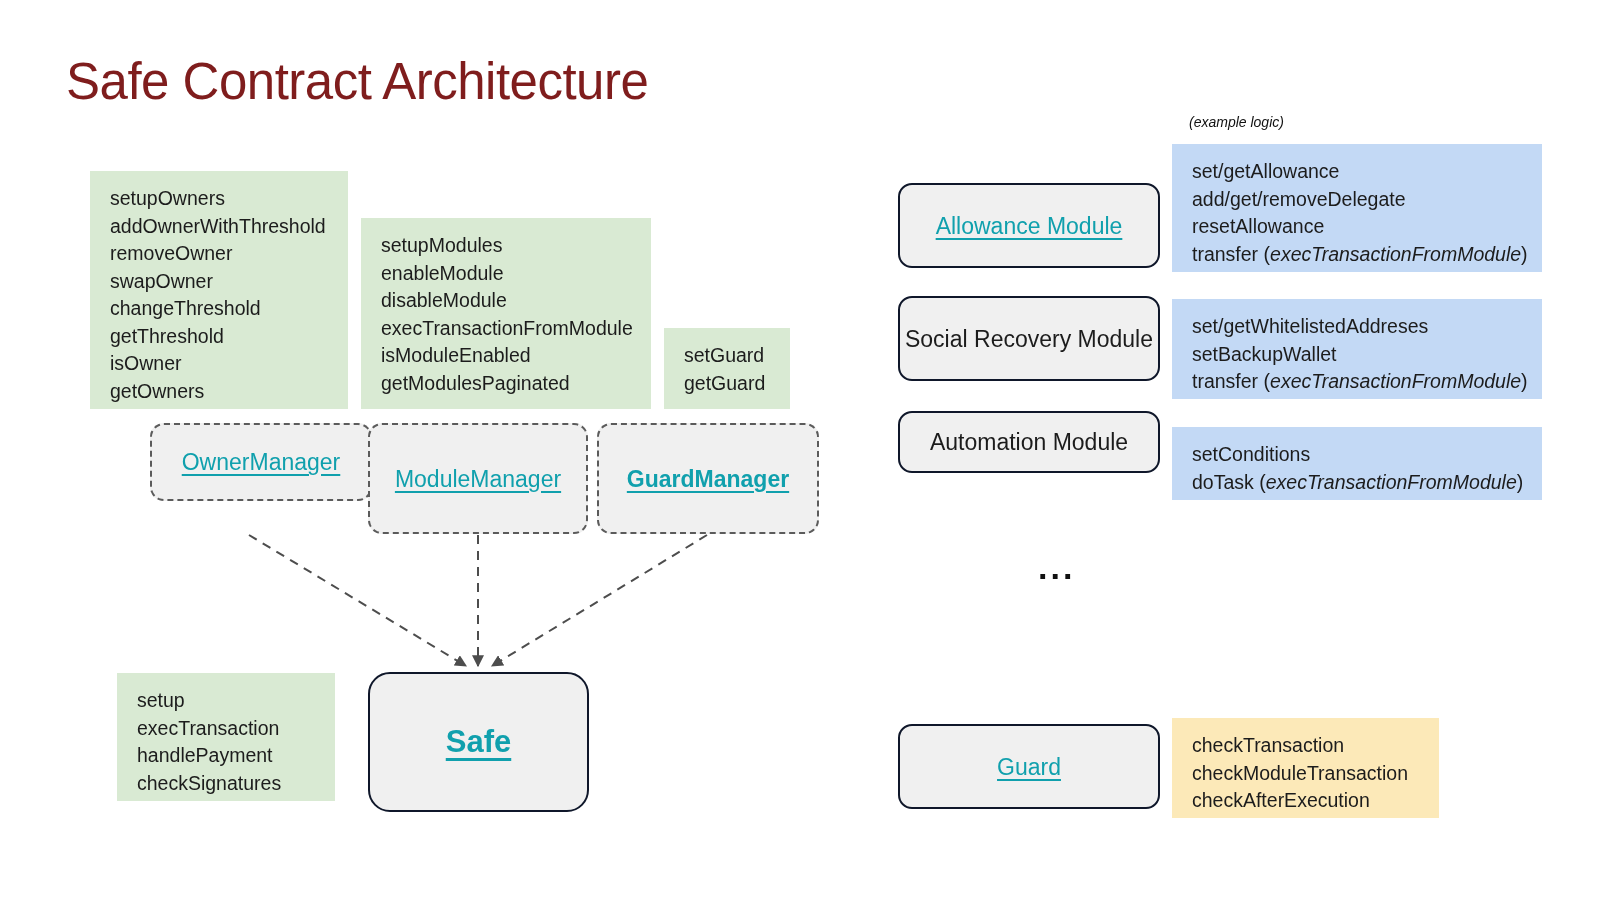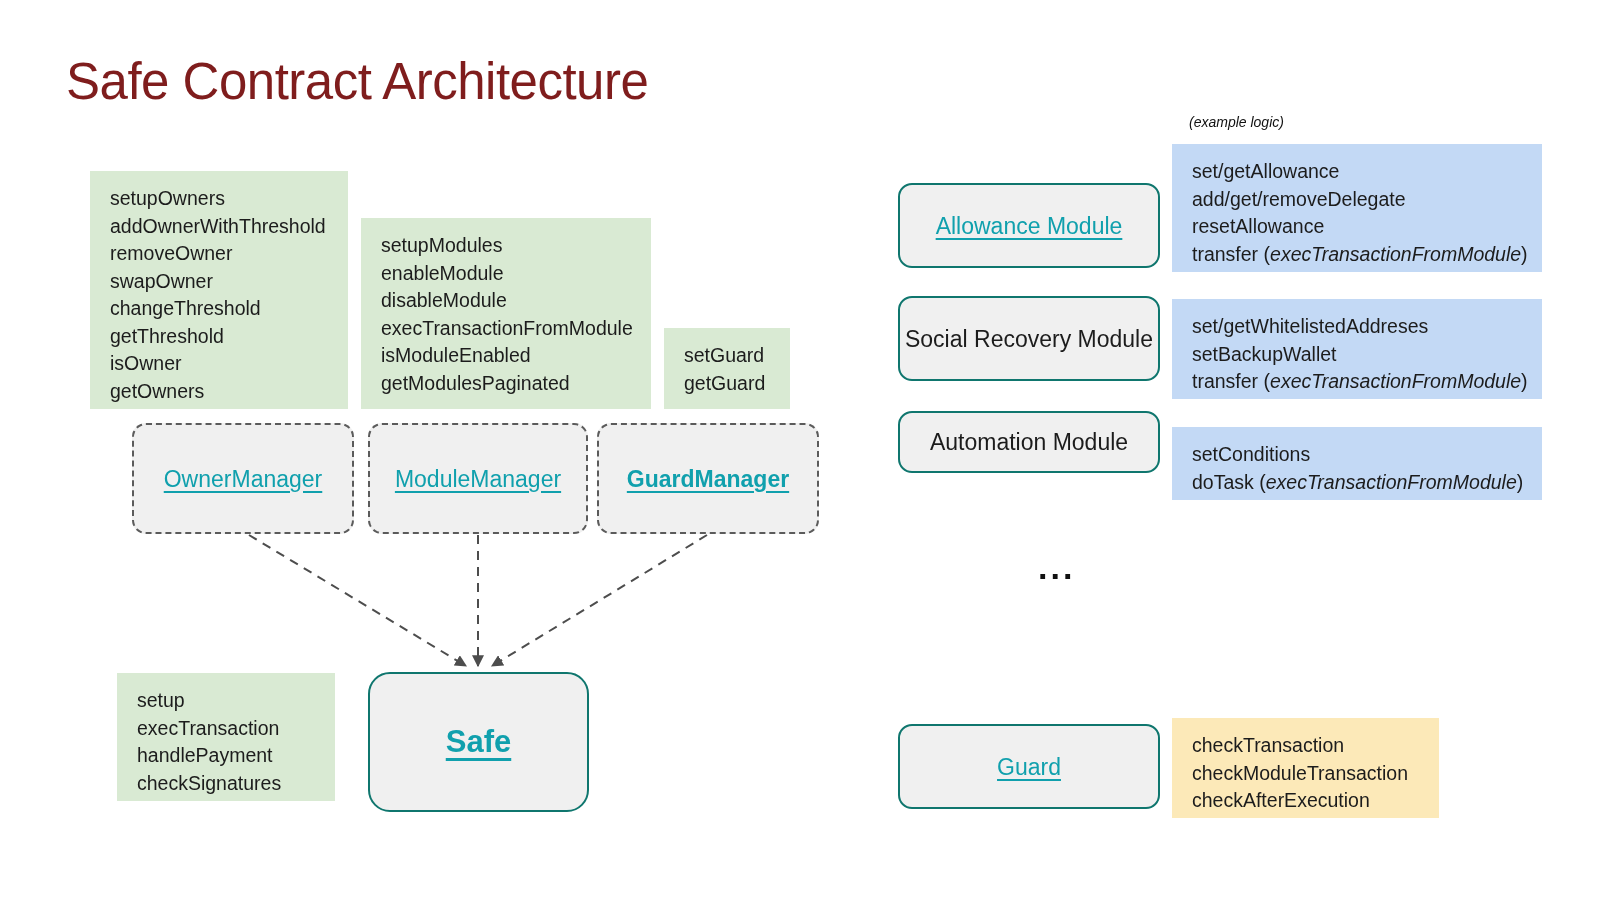--- a/index.html
+++ b/index.html
@@ -55,21 +55,21 @@
     text-align: center;
     font-size: 23px;
     line-height: 30px;
     color: #1c1c1c;
   }
   .node.dashed {
     border: 2px dashed #5b5b5b;
     border-radius: 14px;
   }
   .node.solid {
-    border: 2px solid #0f766e;
+    border: 2px solid #0f172a;
     border-radius: 14px;
   }
   .node.big {
     border-radius: 22px;
   }
   .link {
     color: #10a0ad;
     text-decoration: underline;
     text-underline-offset: 4px;
     cursor: pointer;
@@ -155,21 +155,21 @@
     <div class="ln">getGuard</div>
   </div>
 
   <div class="abs method-panel panel-green" style="left:117px; top:673px; width:218px; height:128px;">
     <div class="ln">setup</div>
     <div class="ln">execTransaction</div>
     <div class="ln">handlePayment</div>
     <div class="ln">checkSignatures</div>
   </div>
 
-  <div class="abs node dashed" style="left:132px; top:423px; width:222px; height:111px;">
+  <div class="abs node dashed" style="left:150px; top:423px; width:222px; height:78px;">
     <span class="link">OwnerManager</span>
   </div>
 
   <div class="abs node dashed" style="left:368px; top:423px; width:220px; height:111px;">
     <span class="link">ModuleManager</span>
   </div>
 
   <div class="abs node dashed" style="left:597px; top:423px; width:222px; height:111px;font-weight:bold;">
     <span class="link">GuardManager</span>
   </div>

